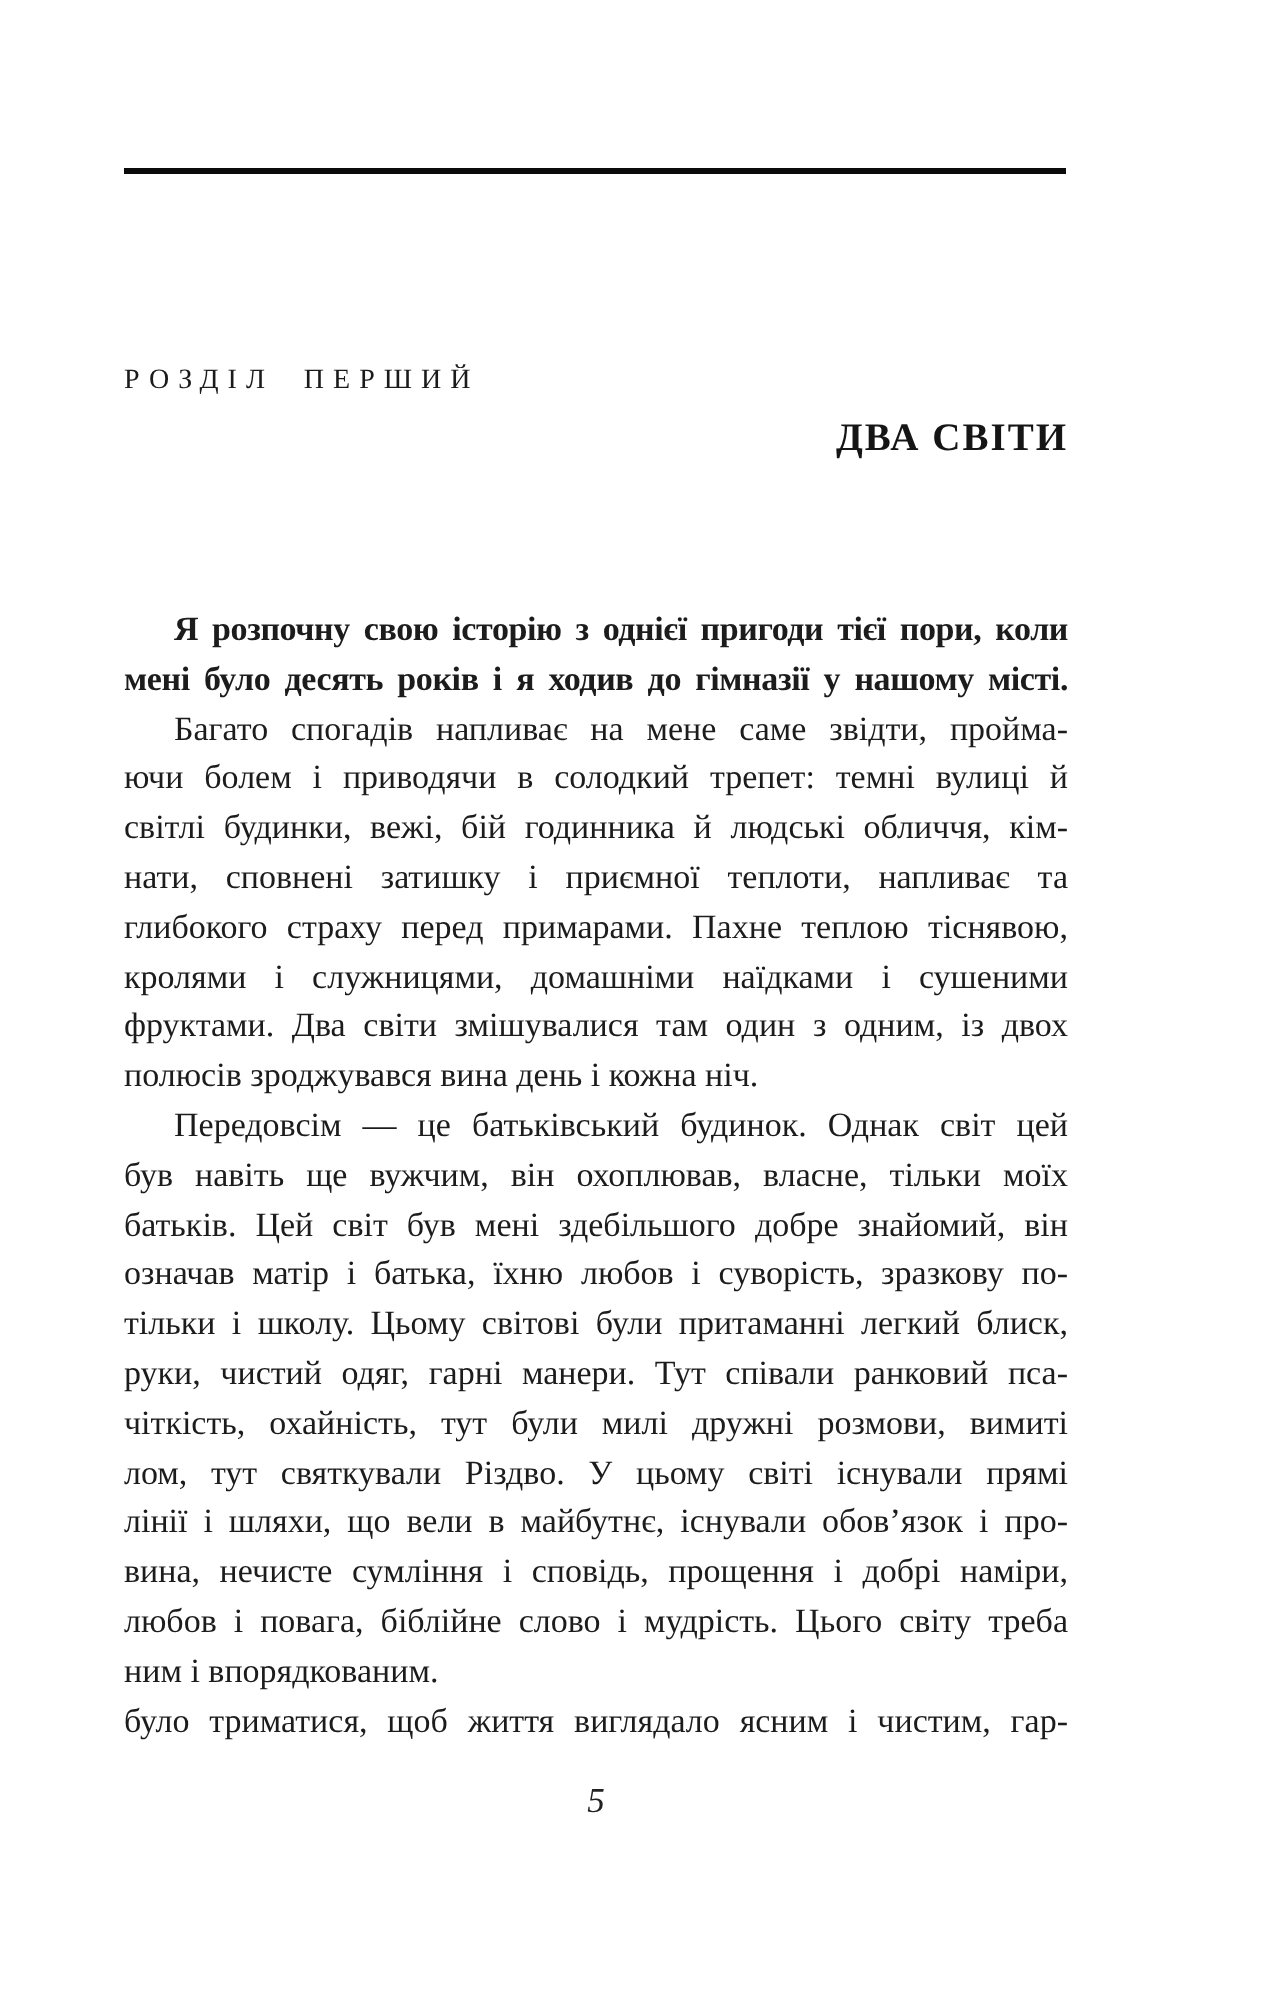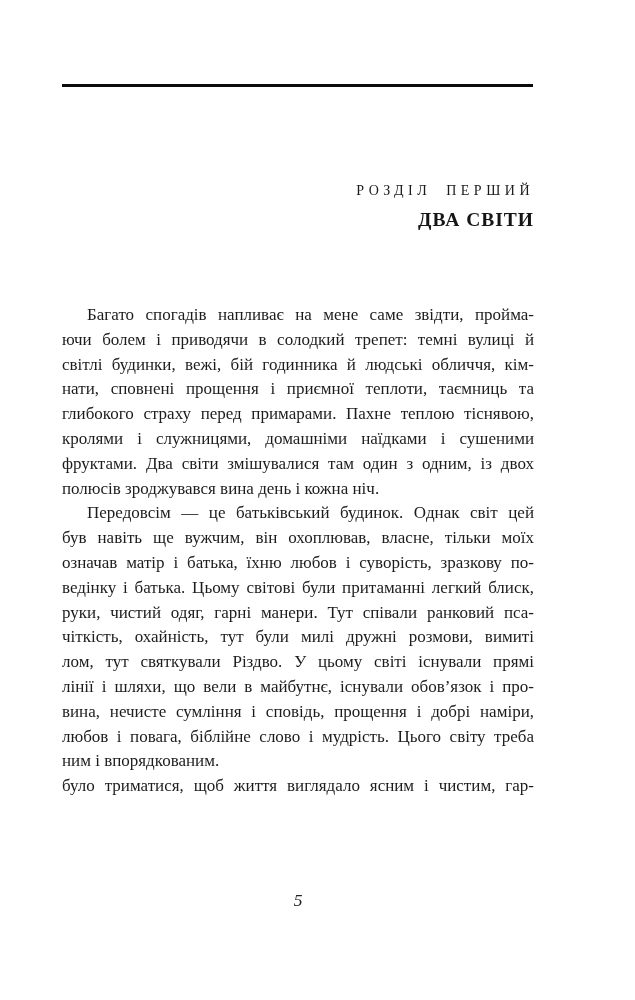--- a/index.html
+++ b/index.html
@@ -18,21 +18,21 @@
     top: 84px;
     width: 471px;
     height: 2.5px;
     background: #0b0b0b;
   }
   .kicker {
     position: absolute;
     left: 62px;
     top: 183px;
     width: 472px;
-    text-align: right;
+    text-align: left;
     font-size: 14px;
     letter-spacing: 4.5px;
     word-spacing: 7px;
     font-weight: 400;
     color: #1b1b1b;
     white-space: nowrap;
   }
   .title {
     position: absolute;
     left: 62px;
@@ -83,37 +83,42 @@
 <div class="page">
 
   <div class="rule"></div>
 
   <div class="kicker">РОЗДІЛ ПЕРШИЙ</div>
 
   <h1 class="title">ДВА СВІТИ</h1>
 
   <div class="body-text">
 
+    <p class="para lead">
+      <span class="line first">Я розпочну свою історію з однієї пригоди тієї пори, коли</span>
+      <span class="line">мені було десять років і я ходив до гімназії у нашому місті.</span>
+    </p>
 
     <p class="para">
       <span class="line first">Багато спогадів напливає на мене саме звідти, пройма-</span>
       <span class="line">ючи болем і приводячи в солодкий трепет: темні вулиці й</span>
       <span class="line">світлі будинки, вежі, бій годинника й людські обличчя, кім-</span>
-      <span class="line">нати, сповнені прощення і приємної теплоти, таємниць та</span>
+      <span class="line">нати, сповнені затишку і приємної теплоти, напливає та</span>
       <span class="line">глибокого страху перед примарами. Пахне теплою тіснявою,</span>
       <span class="line">кролями і служницями, домашніми наїдками і сушеними</span>
       <span class="line">фруктами. Два світи змішувалися там один з одним, із двох</span>
       <span class="line last">полюсів зроджувався вина день і кожна ніч.</span>
     </p>
 
     <p class="para">
       <span class="line first">Передовсім — це батьківський будинок. Однак світ цей</span>
       <span class="line">був навіть ще вужчим, він охоплював, власне, тільки моїх</span>
+      <span class="line">батьків. Цей світ був мені здебільшого добре знайомий, він</span>
       <span class="line">означав матір і батька, їхню любов і суворість, зразкову по-</span>
-      <span class="line">ведінку і батька. Цьому світові були притаманні легкий блиск,</span>
+      <span class="line">тільки і школу. Цьому світові були притаманні легкий блиск,</span>
       <span class="line">руки, чистий одяг, гарні манери. Тут співали ранковий пса-</span>
       <span class="line">чіткість, охайність, тут були милі дружні розмови, вимиті</span>
       <span class="line">лом, тут святкували Різдво. У цьому світі існували прямі</span>
       <span class="line">лінії і шляхи, що вели в майбутнє, існували обов’язок і про-</span>
       <span class="line">вина, нечисте сумління і сповідь, прощення і добрі наміри,</span>
       <span class="line">любов і повага, біблійне слово і мудрість. Цього світу треба</span>
       <span class="line last">ним і впорядкованим.</span>
       <span class="line">було триматися, щоб життя виглядало ясним і чистим, гар-</span>
     </p>
 

